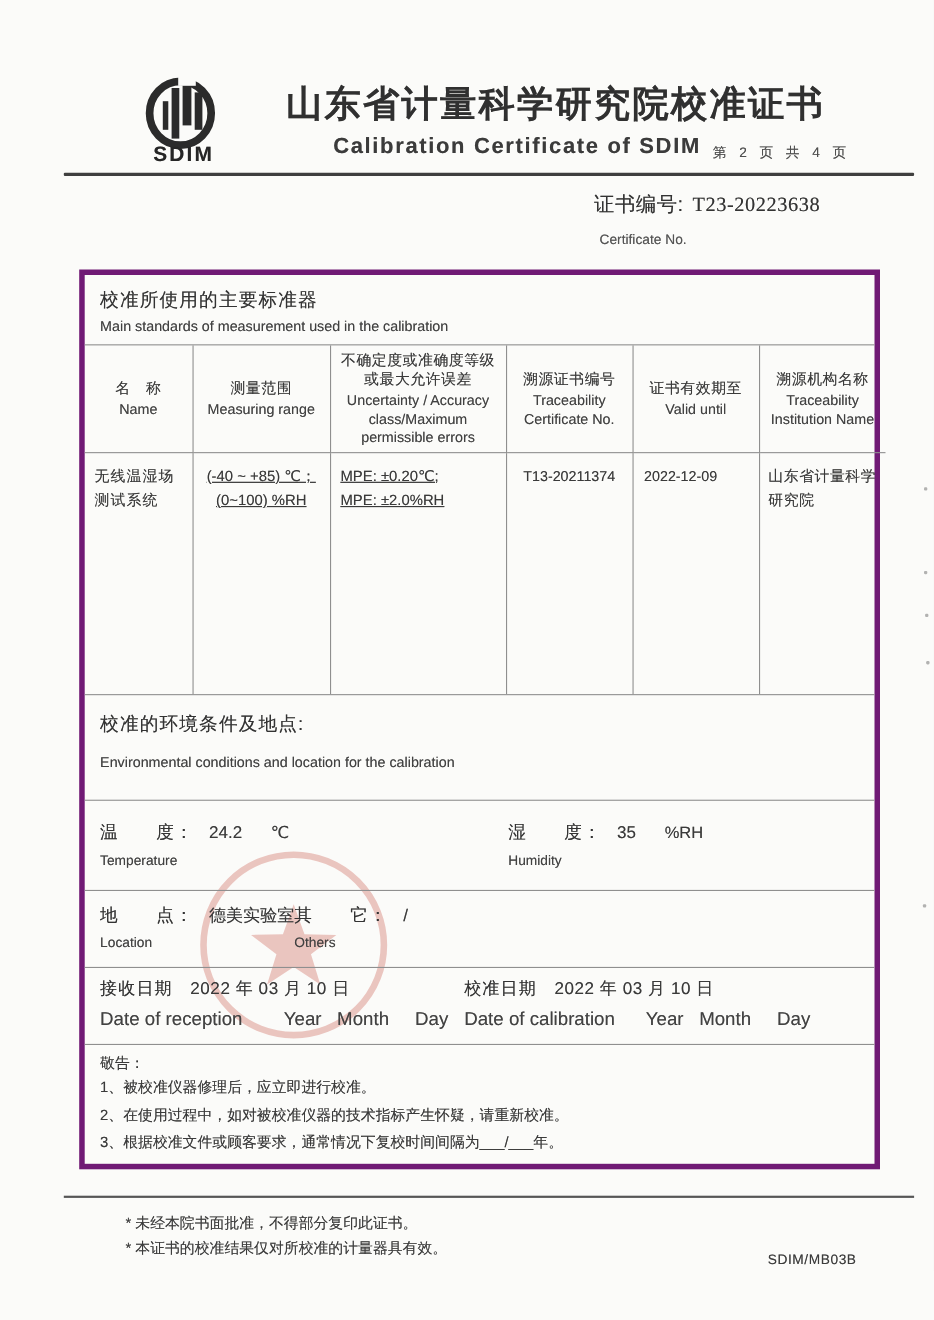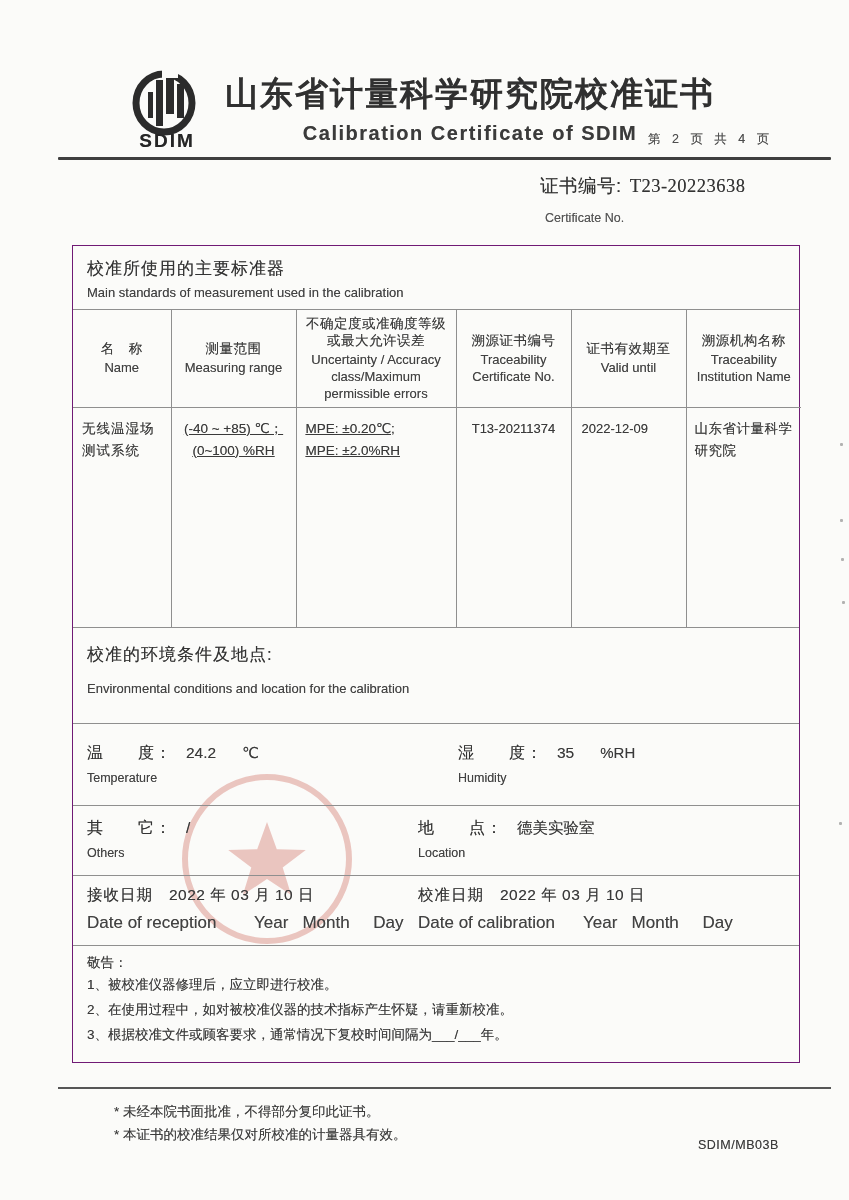--- a/index.html
+++ b/index.html
@@ -9,41 +9,41 @@
     font-family:"Liberation Sans","DejaVu Sans",sans-serif;
     color:#3a3a3a;
   }
   .scan{text-shadow:0 0 .6px rgba(60,60,60,.55);}
 
   
   .logo{position:absolute;left:112px;top:70px;width:110px;text-align:center;}
   .logo-mark{display:block;margin:0 auto;}
   .logo-text{font-size:19px;font-weight:bold;letter-spacing:2px;color:#262626;margin-top:-6px;}
   .title-cn{
-    position:absolute;left:190px;top:72px;width:560px;text-align:center;
+    position:absolute;left:190px;top:72px;width:560px;text-align:right;
     font-family:"Liberation Serif","DejaVu Serif",serif;
     font-size:33px;font-weight:700;color:#303030;letter-spacing:2px;white-space:nowrap;
   }
   .title-en{
     position:absolute;left:190px;top:122px;width:560px;text-align:center;
     font-size:20px;font-weight:700;color:#3b3b3b;letter-spacing:1.5px;white-space:nowrap;
   }
   .page-info{
     position:absolute;left:648px;top:131px;font-size:12.5px;color:#4e4e4e;letter-spacing:4px;white-space:nowrap;
   }
   .head-rule{position:absolute;left:58px;top:157px;width:773px;height:3px;background:#3f3f3f;border-radius:1px;}
   .certno{position:absolute;left:540px;top:173px;}
   .certno-line1{font-size:18.5px;color:#333;letter-spacing:.5px;white-space:nowrap;}
   .certno-line1 .val{margin-left:8px;font-family:Liberation Serif, serif;}
   .certno-line2{font-size:12.5px;color:#555;margin-top:13px;margin-left:5px;}
 
   
   .main-box{
     position:absolute;left:72px;top:245px;width:728px;height:818px;
-    border:1px solid #701a75;box-sizing:border-box;background:transparent;
+    border:5px solid #701a75;box-sizing:border-box;background:transparent;
   }
   .sec{box-sizing:border-box;border-bottom:1px solid #8f8f8f;position:relative;z-index:2;}
   .sec:last-child{border-bottom:none;}
   .sec-head-cn{font-size:17px;color:#333;letter-spacing:1px;}
   .sec-head-en{font-size:13px;color:#424242;margin-top:5px;}
 
   .sec-standards{height:64px;padding:11px 14px 0;}
   .sec-table{height:318px;}
   .sec-envhead{height:96px;padding:15px 14px 0;}
   .sec-envhead .sec-head-en{margin-top:15px;}
@@ -213,31 +213,31 @@
       </div>
       <div class="env-col right">
         <div>
           <span class="env-label">湿　　度：</span><span class="env-value">35</span><span class="env-unit">%RH</span>
         </div>
         <div class="env-en">Humidity</div>
       </div>
     </div>
 
     <div class="sec sec-others env-row">
+      <div class="env-col right">
+        <div>
+          <span class="env-label">地　　点：</span><span class="env-value">德美实验室</span>
+        </div>
+        <div class="env-en">Location</div>
+      </div>
       <div class="env-col">
         <div>
           <span class="env-label">其　　它：</span><span class="env-value">/</span>
         </div>
         <div class="env-en">Others</div>
-      </div>
-      <div class="env-col right">
-        <div>
-          <span class="env-label">地　　点：</span><span class="env-value">德美实验室</span>
-        </div>
-        <div class="env-en">Location</div>
       </div>
     </div>
 
     <div class="sec sec-dates env-row">
       <div class="env-col">
         <div>
           <span class="date-label">接收日期</span><span class="date-value">2022 年 03 月 10 日</span>
         </div>
         <div class="date-en">Date of reception        Year   Month     Day</div>
       </div>

